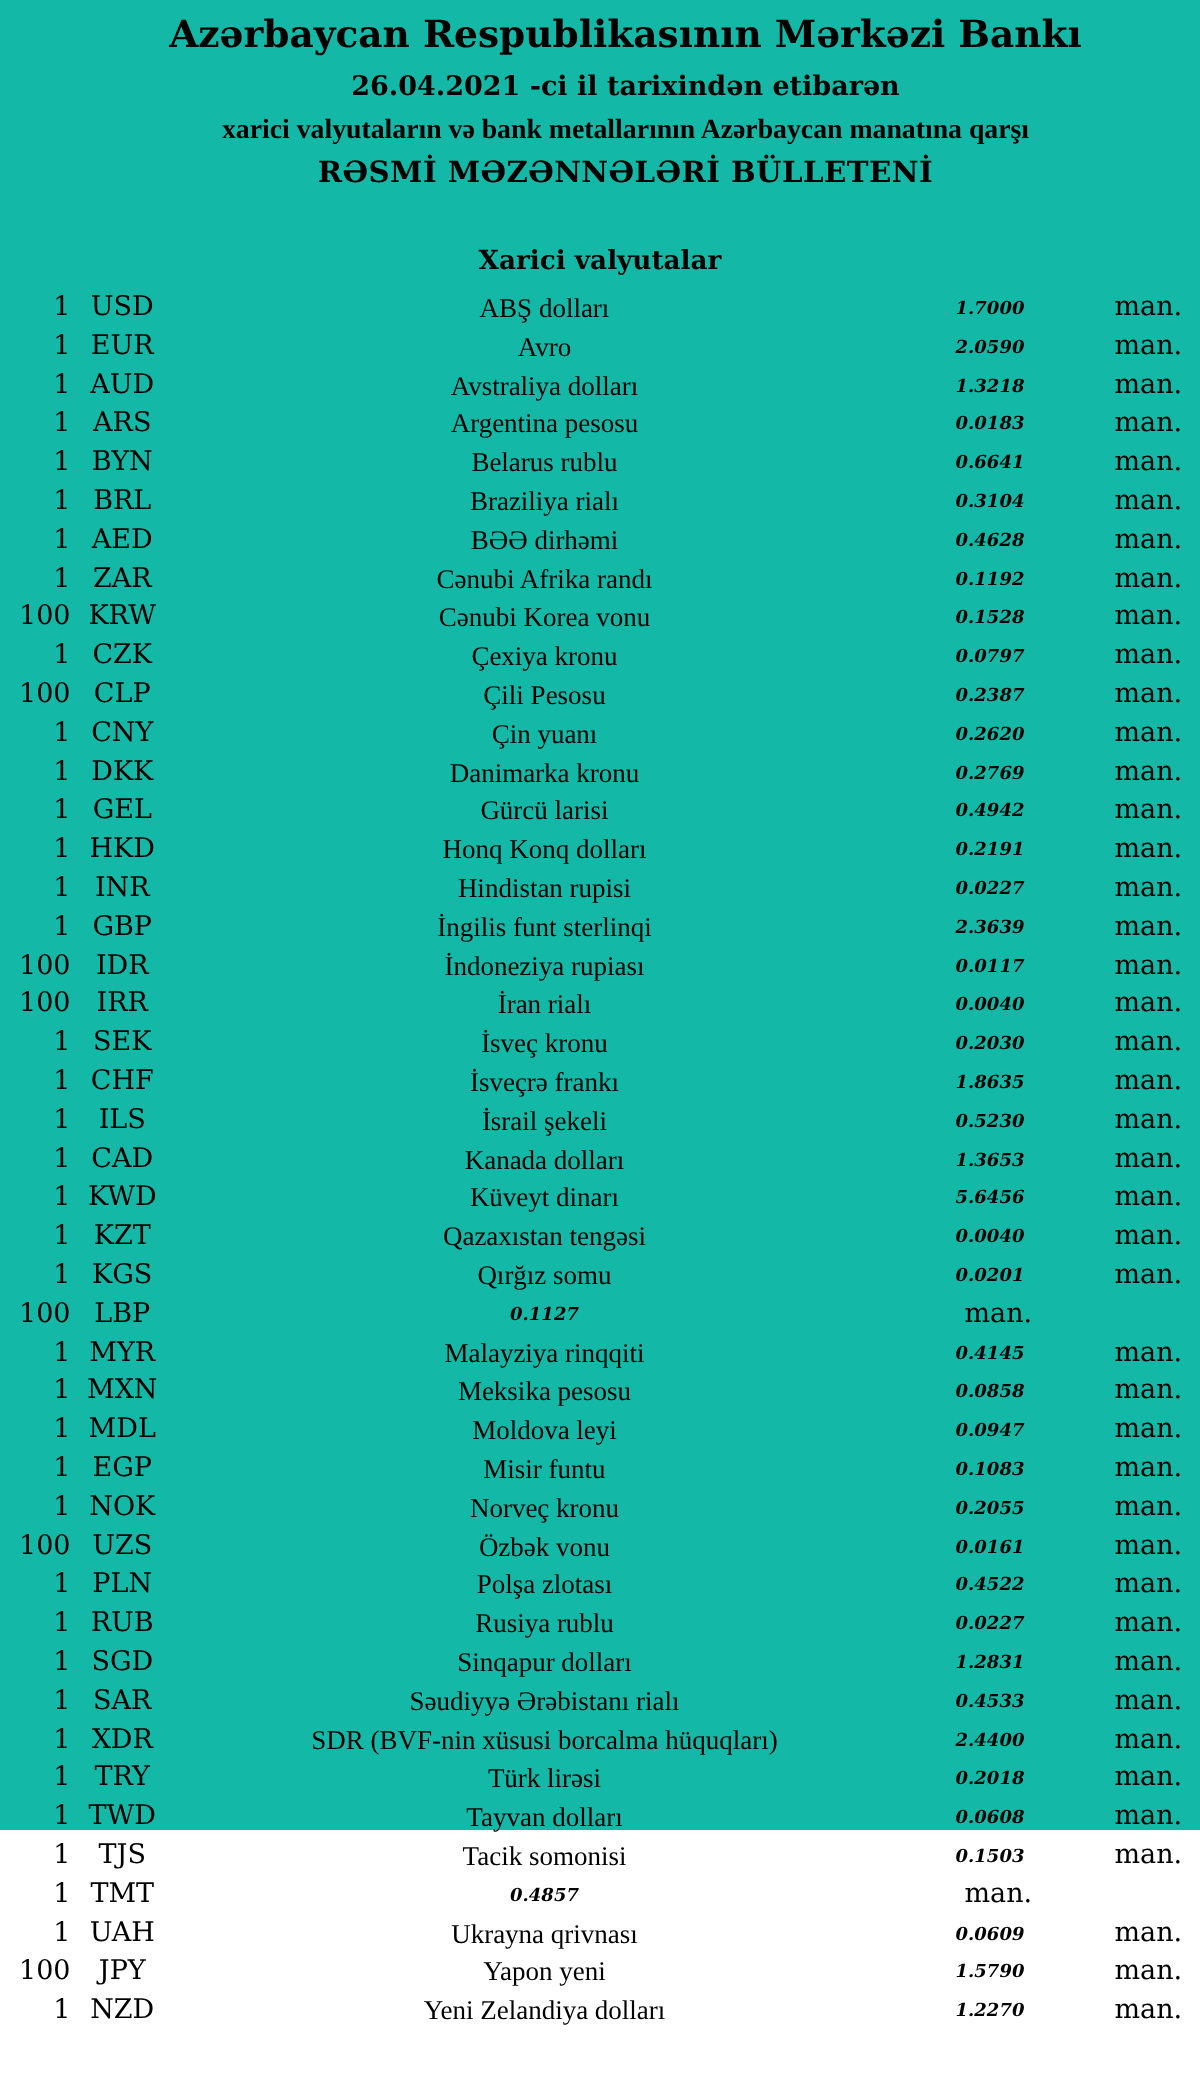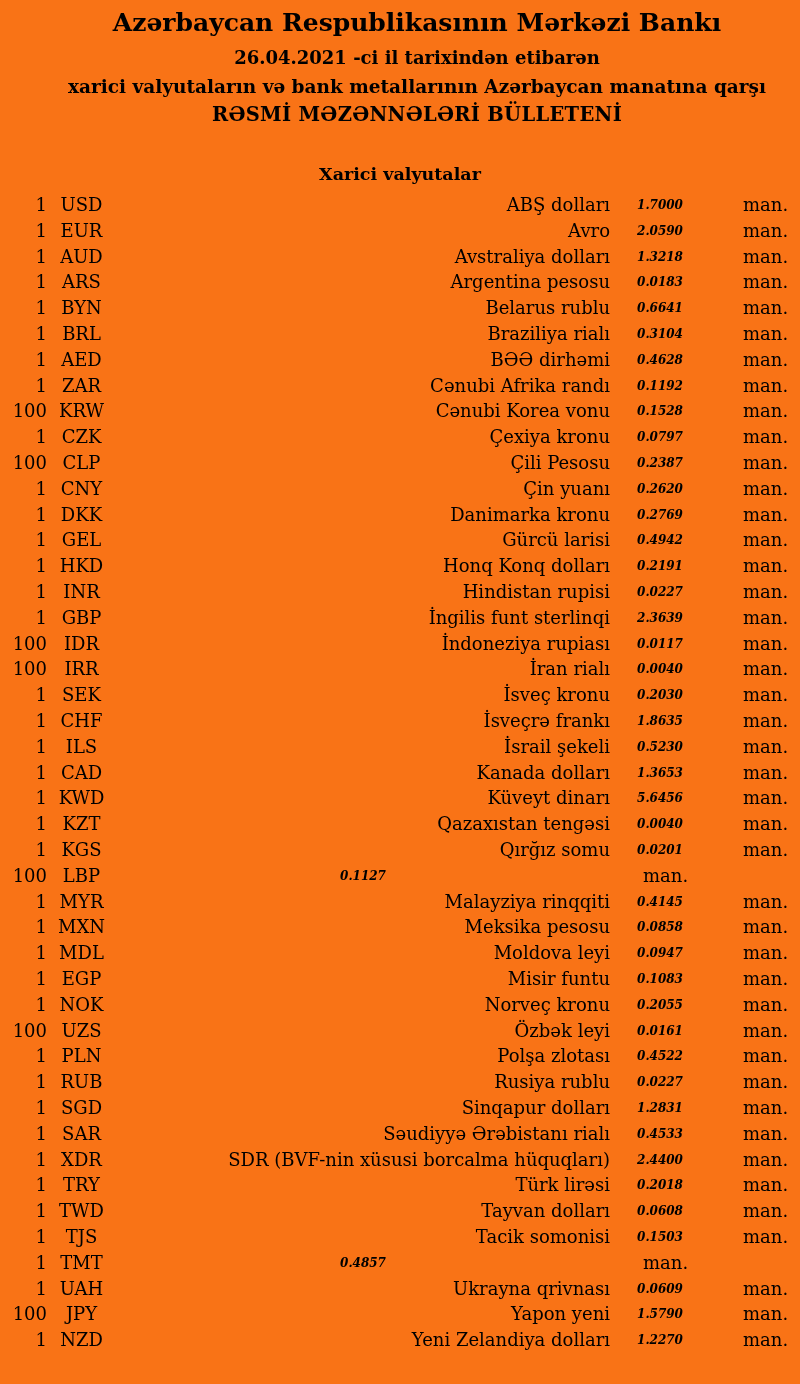--- a/index.html
+++ b/index.html
@@ -10,22 +10,22 @@
   body {
     width: 800px;
     height: 1384px;
     color: #000000;
     font-family: "DejaVu Serif", "Liberation Serif", serif;
     overflow: hidden;
   }
   .page {
     position: relative;
     width: 800px;
-    height: 1384px;
-    background: #f97316;
+    height: 1220px;
+    background: #14b8a6;
   }
   
   .header {
     padding-left: 34px;
     text-align: center;
   }
   .title {
     padding-top: 8px;
     font-size: 25px;
     font-weight: bold;
@@ -35,20 +35,21 @@
     margin-top: 9px;
     font-size: 18px;
     font-weight: bold;
     line-height: 1.2;
   }
   .subtitle {
     margin-top: 7px;
     font-size: 18.5px;
     font-weight: bold;
     line-height: 1.2;
+    font-family: Liberation Serif, serif;
   }
   .bulletin-title {
     margin-top: 5px;
     font-size: 19.5px;
     font-weight: bold;
     letter-spacing: 0.3px;
     line-height: 1.2;
   }
   .section-title {
     margin-top: 38px;
@@ -63,21 +64,21 @@
     display: grid;
     grid-template-columns: 47px 69px 494px 100px 90px;
     height: 25.8px;
     align-items: center;
     font-size: 18px;
     line-height: 1;
     white-space: nowrap;
   }
   .qty  { text-align: right; }
   .code { text-align: center; }
-  .name { text-align: right; }
+  .name { text-align: center; font-family: Liberation Serif, serif; }
   .rate {
     text-align: center;
     font-weight: bold;
     font-style: italic;
     font-size: 12px;
   }
   .unit {
     text-align: left;
     padding-left: 33px;
   }
@@ -347,21 +348,21 @@
     <span class="qty">1</span>
     <span class="code">NOK</span>
     <span class="name">Norveç kronu</span>
     <span class="rate">0.2055</span>
     <span class="unit">man.</span>
   </div>
 
   <div class="row">
     <span class="qty">100</span>
     <span class="code">UZS</span>
-    <span class="name">Özbək leyi</span>
+    <span class="name">Özbək vonu</span>
     <span class="rate">0.0161</span>
     <span class="unit">man.</span>
   </div>
 
   <div class="row">
     <span class="qty">1</span>
     <span class="code">PLN</span>
     <span class="name">Polşa zlotası</span>
     <span class="rate">0.4522</span>
     <span class="unit">man.</span>

